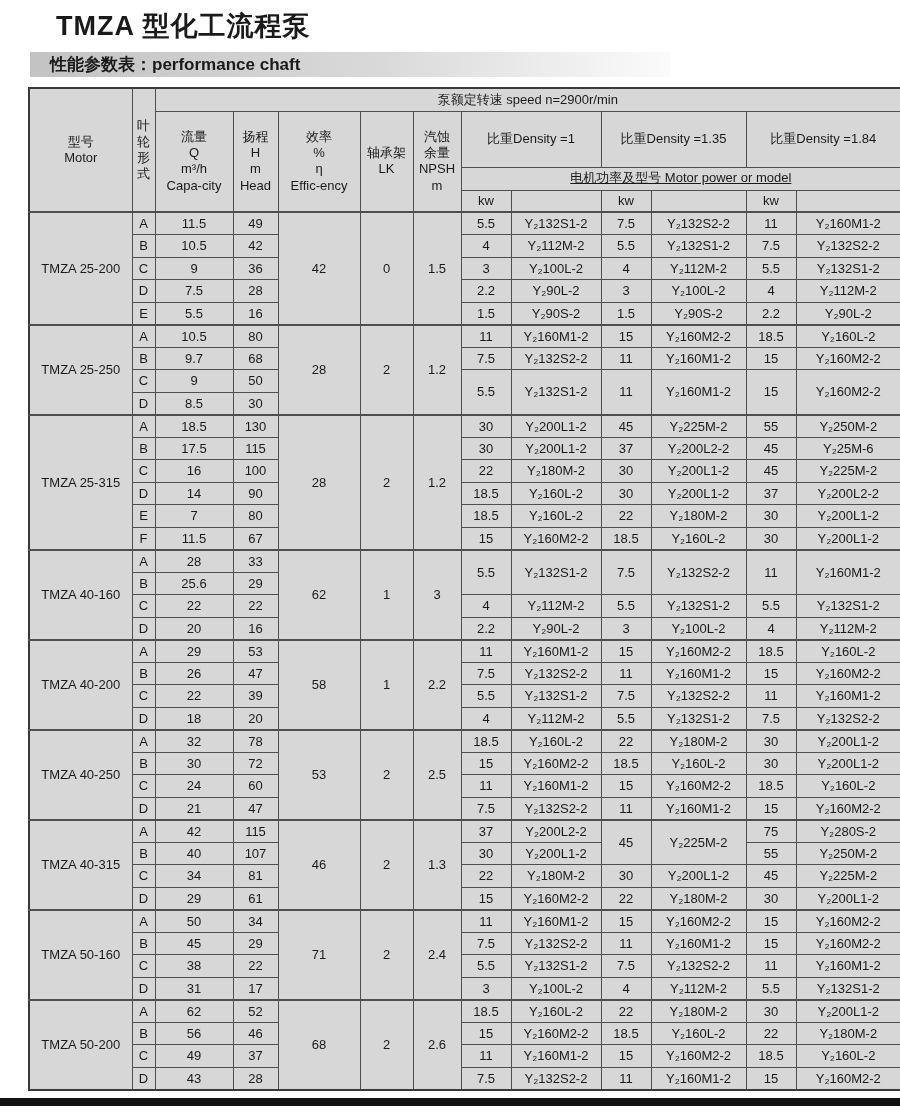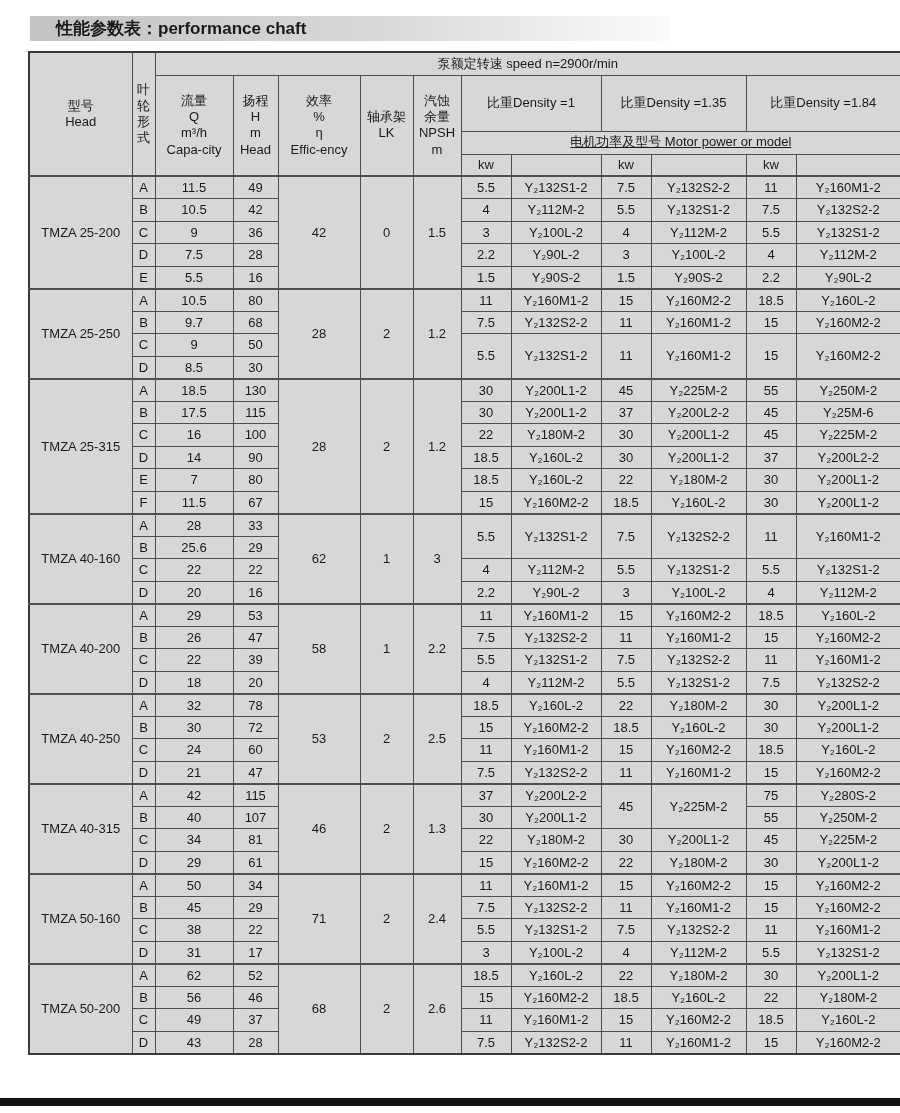--- a/index.html
+++ b/index.html
@@ -8,21 +8,21 @@
 
   .titleblock { padding: 8px 0 0 56px; }
   .title-zh { font-size: 27px; font-weight: bold; letter-spacing: 1px; }
   .title-en { font-size: 15px; margin-top: 4px; color: #111; }
 
   .section-bar {
     margin: 8px 0 0 30px;
     width: 640px; height: 25px;
     background: linear-gradient(to right, #c3c3c3 0%, #d9d9d9 55%, #fbfbfb 100%);
     display: flex; align-items: center;
-    padding-left: 26px;
+    padding-left: 20px;
     font-size: 17px; font-weight: bold;
   }
 
   table.perf {
     margin: 10px 0 0 28px;
     border-collapse: collapse;
     table-layout: fixed;
     width: 872px;
     border: 2px solid #3a3a3a;
   }
@@ -51,20 +51,21 @@
     position: absolute;
     left: 0; bottom: 7px;
     width: 900px; height: 8px;
     background: #111;
   }
 </style>
 </head>
 <body>
 
 <div class="titleblock">
+  <div class="title-zh">TMZA 型化工流程泵</div>
 </div>
 
 <div class="section-bar">
   <span>性能参数表：performance chaft</span>
 </div>
 
 <table class="perf">
   <colgroup>
     <col style="width:103px">
       <col style="width:23px">
@@ -76,21 +77,21 @@
     <col style="width:50px">
       <col style="width:90px">
       <col style="width:50px">
       <col style="width:95px">
     <col style="width:50px">
       <col style="width:105px">
   </colgroup>
   <thead>
     <tr class="hr1">
       <th rowspan="4">型号
-Head</th>
+Motor</th>
       <th rowspan="4" class="imp-head">叶
 轮
 形
 式</th>
       <th colspan="11">泵额定转速  speed n=2900r/min</th>
     </tr>
     <tr class="hr2">
       <th rowspan="3">流量
 Q
 m³/h

